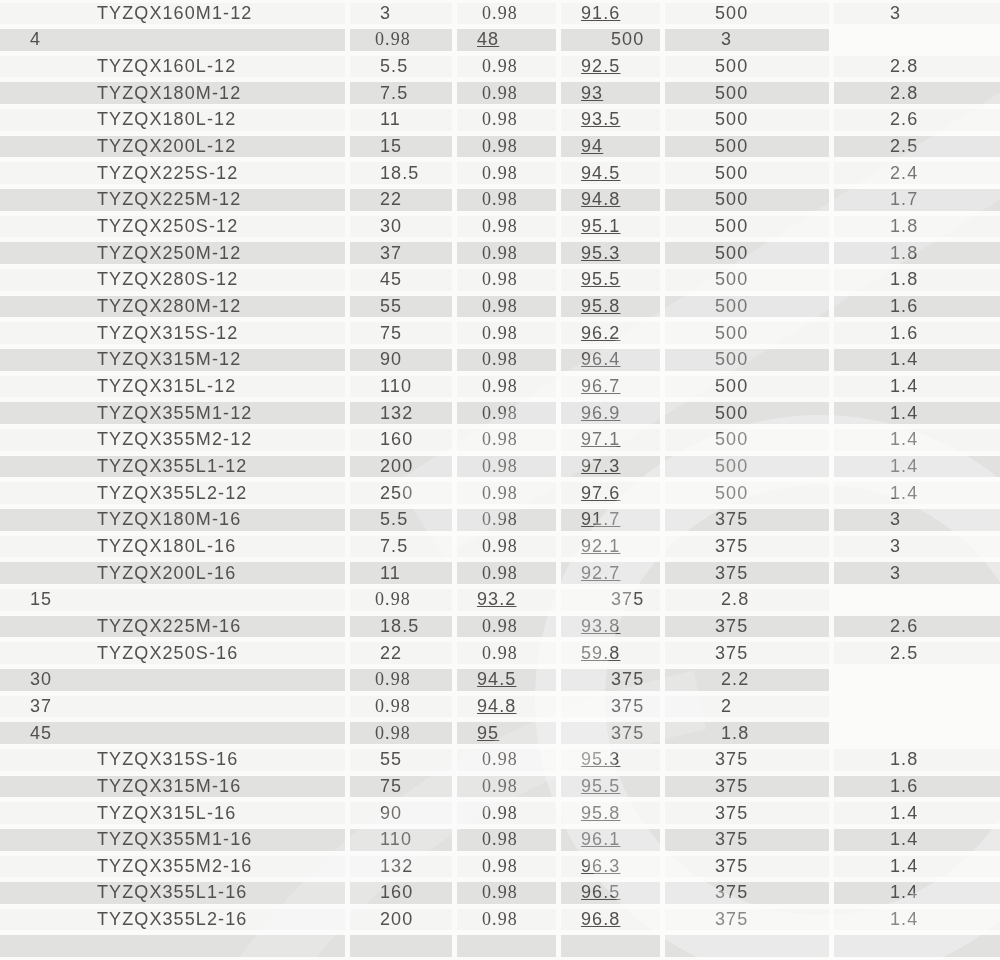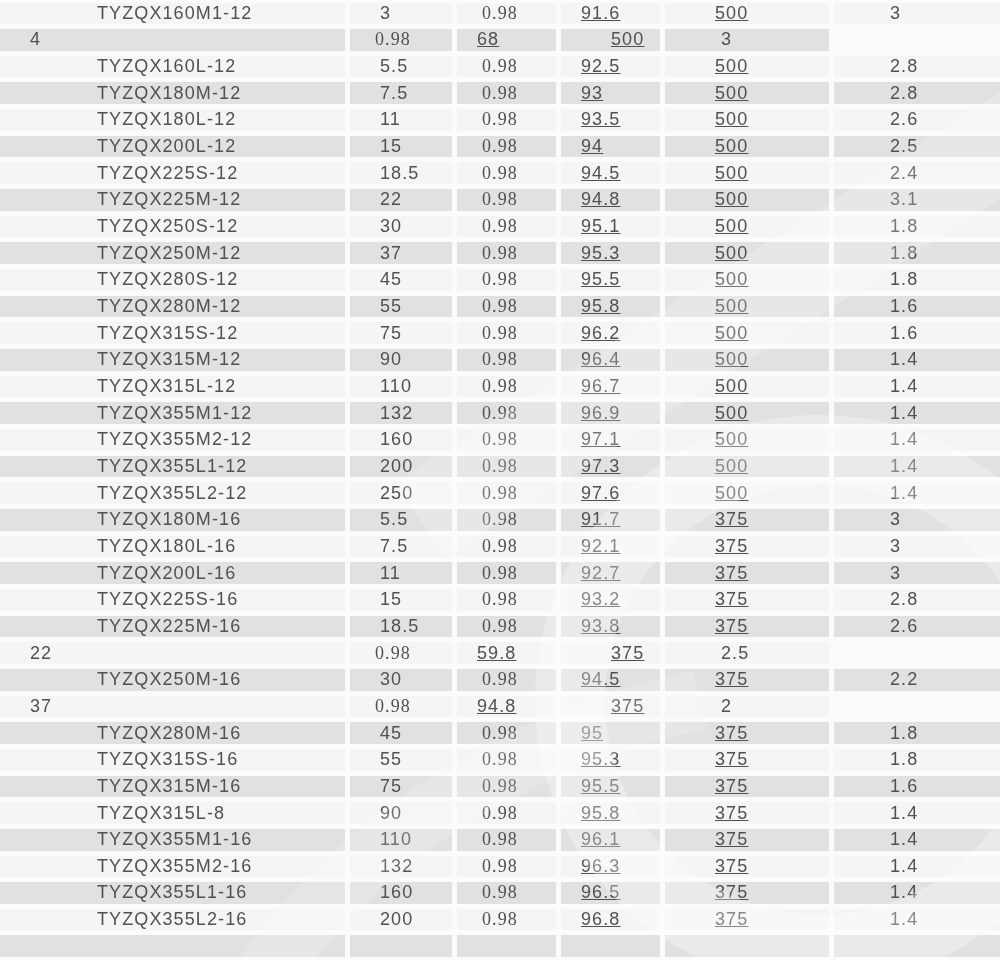--- a/index.html
+++ b/index.html
@@ -31,21 +31,21 @@
     color:#53504d;
     white-space:nowrap;
     overflow:hidden;
   }
   .row.light .cell{background:#f5f5f4;}
   .row.dark  .cell{background:#e1e1e0;}
   .cell.c0{padding-left:97px;}
   .cell.c1{padding-left:30px;}
   .cell.c2{padding-left:25px;font-family:Liberation Serif, serif;}
   .cell.c3{padding-left:20px;text-decoration:underline;}
-  .cell.c4{padding-left:50px;text-decoration:underline;}
+  .cell.c4{padding-left:50px;}
   .cell.c5{padding-left:56px;}
   
   .watermark{
     position:absolute;inset:0;
     pointer-events:none;
   }
 </style>
 </head>
 <body>
 
@@ -54,21 +54,21 @@
       <div class="cell c0">TYZQX160M1-12</div>
       <div class="cell c1">3</div>
       <div class="cell c2">0.98</div>
       <div class="cell c3">91.6</div>
       <div class="cell c4">500</div>
       <div class="cell c5">3</div>
     </div>
     <div class="row dark">
       <div class="cell c1">4</div>
       <div class="cell c2">0.98</div>
-      <div class="cell c3">68</div>
+      <div class="cell c3">48</div>
       <div class="cell c4">500</div>
       <div class="cell c5">3</div>
     </div>
     <div class="row light">
       <div class="cell c0">TYZQX160L-12</div>
       <div class="cell c1">5.5</div>
       <div class="cell c2">0.98</div>
       <div class="cell c3">92.5</div>
       <div class="cell c4">500</div>
       <div class="cell c5">2.8</div>
@@ -104,21 +104,21 @@
       <div class="cell c3">94.5</div>
       <div class="cell c4">500</div>
       <div class="cell c5">2.4</div>
     </div>
     <div class="row dark">
       <div class="cell c0">TYZQX225M-12</div>
       <div class="cell c1">22</div>
       <div class="cell c2">0.98</div>
       <div class="cell c3">94.8</div>
       <div class="cell c4">500</div>
-      <div class="cell c5">3.1</div>
+      <div class="cell c5">1.7</div>
     </div>
     <div class="row light">
       <div class="cell c0">TYZQX250S-12</div>
       <div class="cell c1">30</div>
       <div class="cell c2">0.98</div>
       <div class="cell c3">95.1</div>
       <div class="cell c4">500</div>
       <div class="cell c5">1.8</div>
     </div>
     <div class="row dark">
@@ -219,59 +219,57 @@
     </div>
     <div class="row dark">
       <div class="cell c0">TYZQX200L-16</div>
       <div class="cell c1">11</div>
       <div class="cell c2">0.98</div>
       <div class="cell c3">92.7</div>
       <div class="cell c4">375</div>
       <div class="cell c5">3</div>
     </div>
     <div class="row light">
-      <div class="cell c0">TYZQX225S-16</div>
       <div class="cell c1">15</div>
       <div class="cell c2">0.98</div>
       <div class="cell c3">93.2</div>
       <div class="cell c4">375</div>
       <div class="cell c5">2.8</div>
     </div>
     <div class="row dark">
       <div class="cell c0">TYZQX225M-16</div>
       <div class="cell c1">18.5</div>
       <div class="cell c2">0.98</div>
       <div class="cell c3">93.8</div>
       <div class="cell c4">375</div>
       <div class="cell c5">2.6</div>
     </div>
     <div class="row light">
+      <div class="cell c0">TYZQX250S-16</div>
       <div class="cell c1">22</div>
       <div class="cell c2">0.98</div>
       <div class="cell c3">59.8</div>
       <div class="cell c4">375</div>
       <div class="cell c5">2.5</div>
     </div>
     <div class="row dark">
-      <div class="cell c0">TYZQX250M-16</div>
       <div class="cell c1">30</div>
       <div class="cell c2">0.98</div>
       <div class="cell c3">94.5</div>
       <div class="cell c4">375</div>
       <div class="cell c5">2.2</div>
     </div>
     <div class="row light">
       <div class="cell c1">37</div>
       <div class="cell c2">0.98</div>
       <div class="cell c3">94.8</div>
       <div class="cell c4">375</div>
       <div class="cell c5">2</div>
     </div>
     <div class="row dark">
-      <div class="cell c0">TYZQX280M-16</div>
       <div class="cell c1">45</div>
       <div class="cell c2">0.98</div>
       <div class="cell c3">95</div>
       <div class="cell c4">375</div>
       <div class="cell c5">1.8</div>
     </div>
     <div class="row light">
       <div class="cell c0">TYZQX315S-16</div>
       <div class="cell c1">55</div>
       <div class="cell c2">0.98</div>
@@ -281,21 +279,21 @@
     </div>
     <div class="row dark">
       <div class="cell c0">TYZQX315M-16</div>
       <div class="cell c1">75</div>
       <div class="cell c2">0.98</div>
       <div class="cell c3">95.5</div>
       <div class="cell c4">375</div>
       <div class="cell c5">1.6</div>
     </div>
     <div class="row light">
-      <div class="cell c0">TYZQX315L-8</div>
+      <div class="cell c0">TYZQX315L-16</div>
       <div class="cell c1">90</div>
       <div class="cell c2">0.98</div>
       <div class="cell c3">95.8</div>
       <div class="cell c4">375</div>
       <div class="cell c5">1.4</div>
     </div>
     <div class="row dark">
       <div class="cell c0">TYZQX355M1-16</div>
       <div class="cell c1">110</div>
       <div class="cell c2">0.98</div>

